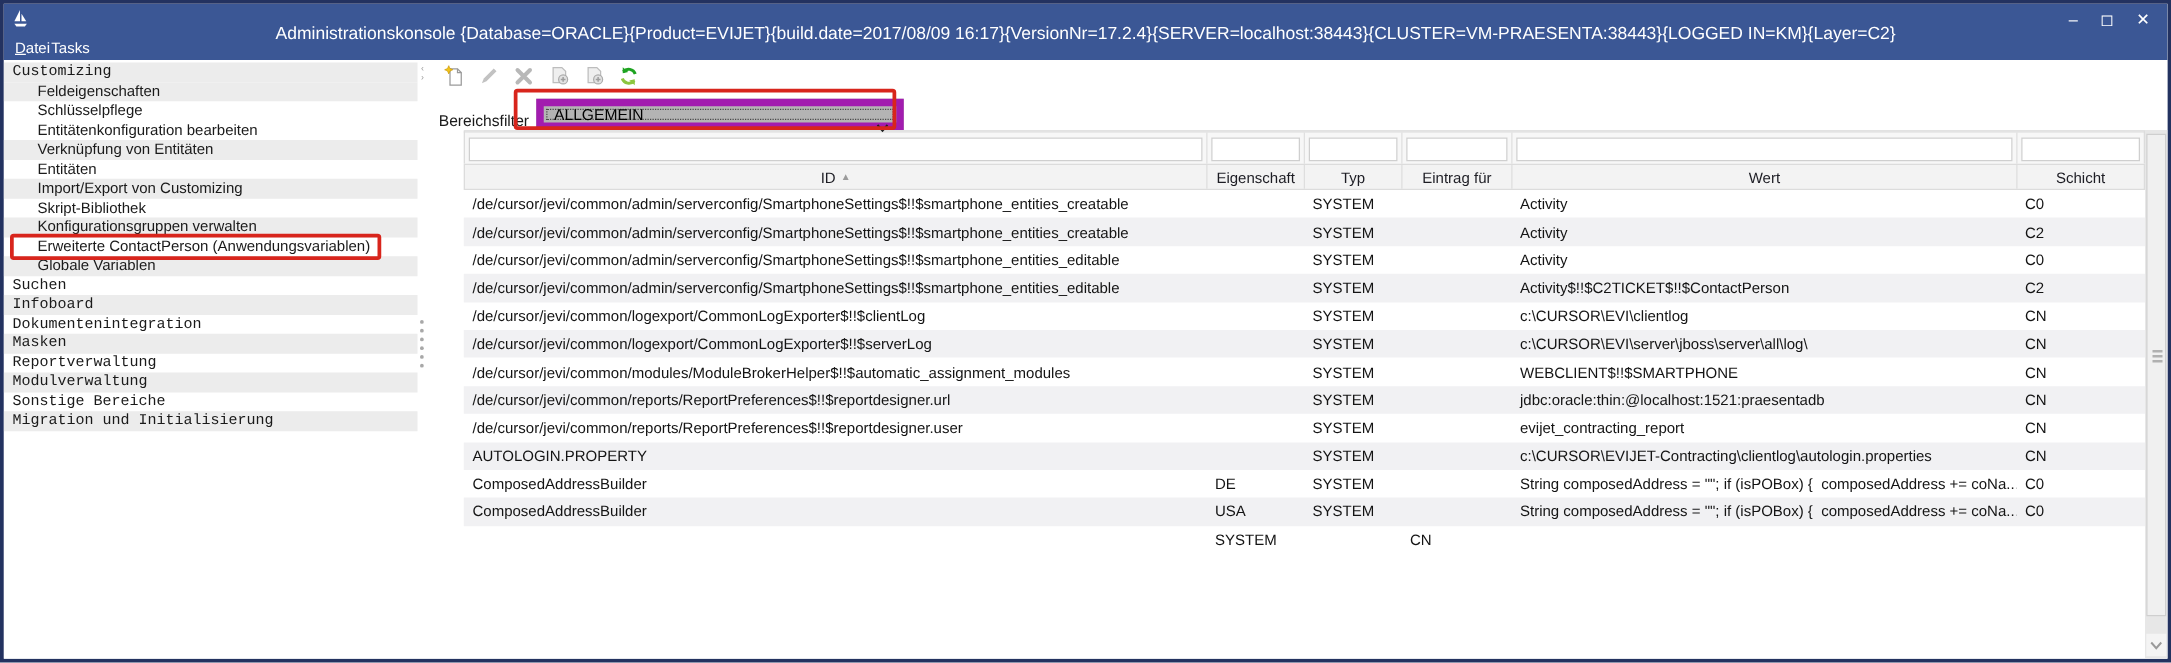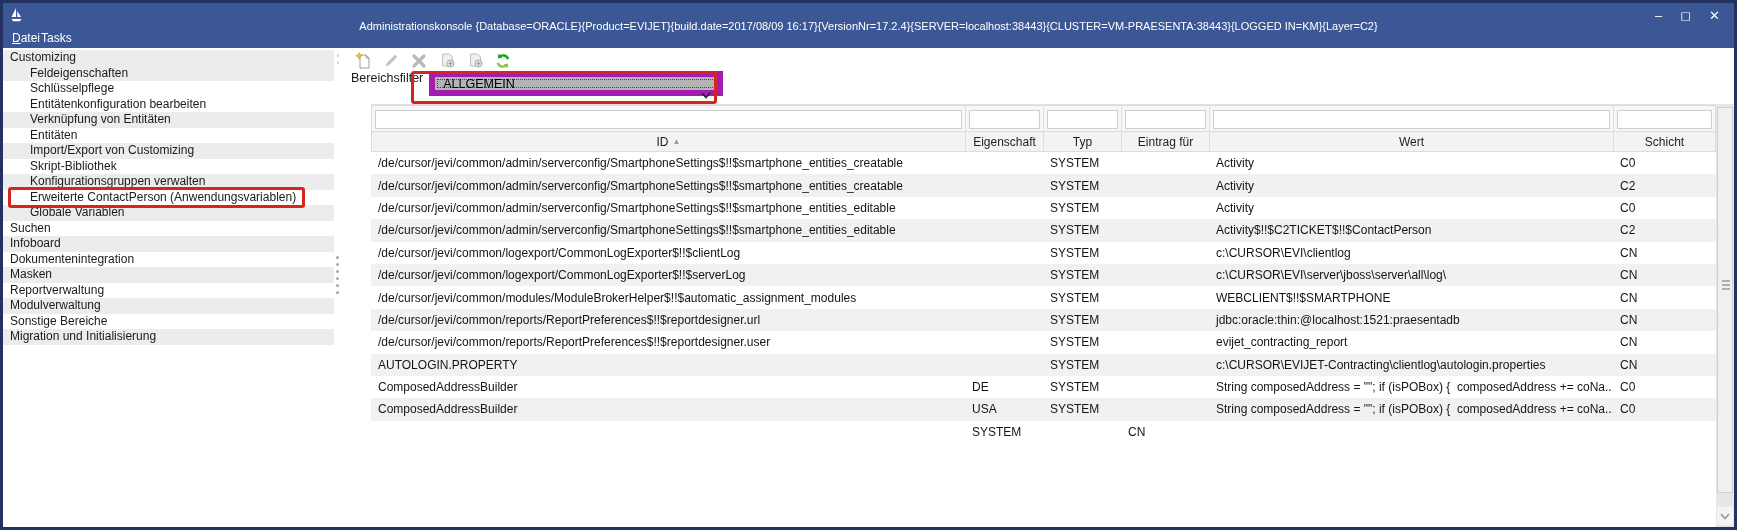--- a/index.html
+++ b/index.html
@@ -6,56 +6,56 @@
   html,body { width:1737px; height:530px; }
   body { font-family:"Liberation Sans", sans-serif; background:#fff; }
 
   .window { position:relative; width:1737px; height:530px; border:3px solid #233260;
             background:#fff; overflow:hidden; display:flex; flex-direction:column; }
 
   
   .titlebar { height:25px; background:#3b5795; color:#fff; display:flex; align-items:center;
               position:relative; flex:0 0 auto; }
   .app-icon { width:26px; display:flex; justify-content:center; align-items:center; }
-  .title-text { position:absolute; left:0; right:0; text-align:center; font-size:11px;
+  .title-text { position:absolute; left:0; right:0; text-align:center; font-size:14px;
                 white-space:nowrap; overflow:hidden;margin-top:21px; }
   .win-controls { margin-left:auto; display:flex; gap:18px; padding-right:14px; z-index:2;
                   font-size:13px; line-height:1; }
   .win-btn { color:#fff; cursor:default; }
 
   
   .menubar { height:20px; background:#3b5795; color:#fff; display:flex; align-items:center;
              gap:1px; padding-left:9px; font-size:12px; flex:0 0 auto; }
   .menu-item u { text-decoration:underline; }
 
   .bodyrow { flex:1; display:flex; min-height:0; background:#fff; padding-top:2px; }
 
   
   .sidebar { width:331px; position:relative; font-size:12px; color:#1a1a1a; flex:0 0 auto; }
   .side-item { height:15.5px; line-height:15.5px; white-space:nowrap; overflow:hidden; }
-  .side-item.lvl0 { padding-left:7px; }
+  .side-item.lvl0 { padding-left:7px;font-family:Liberation Mono, monospace; }
   .side-item.lvl1 { padding-left:27px; }
   .side-item.odd { background:#ececec; }
 
   .annotation { position:absolute; border:3px solid #d8251c; border-radius:3px;
                 pointer-events:none; z-index:6; }
 
   
   .splitter { width:8px; position:relative; flex:0 0 auto; }
   .split-collapse { position:absolute; top:2px; left:0; color:#9a9a9a; font-size:7px;
                     line-height:7px; text-align:center; width:8px; }
   .split-dots { position:absolute; top:206px; left:2px; display:flex; flex-direction:column; gap:4px; }
   .split-dots i { width:3px; height:3px; border-radius:50%; background:#a8a8a8; display:block; }
 
   
   .main { flex:1; display:flex; flex-direction:column; min-width:0; position:relative; }
   .toolbar { height:21px; display:flex; align-items:center; gap:10px; padding-left:12px; flex:0 0 auto; }
   .tbtn { width:18px; height:18px; display:flex; align-items:center; justify-content:center; }
 
-  .filterbar { height:33px; display:flex; align-items:flex-start; padding-left:9px; flex:0 0 auto;
+  .filterbar { height:33px; display:flex; align-items:flex-end; padding-left:9px; flex:0 0 auto;
                position:relative; }
   .filter-label { font-size:12.5px; color:#1a1a1a; }
   .dropdown { margin-left:6px; width:294px; height:25px; background:#b4b4b4;
               border:6px solid #a21caf; position:relative; }
   .dropdown .dd-inner { position:absolute; inset:2px; border:1px dotted #4a4a4a; display:flex;
               align-items:center; padding:0 20px 0 5px; font-size:12.5px; color:#000; }
   .dd-chevron { position:absolute; right:6px; top:8px; width:10px; height:7px; }
 
   
   .table-wrap { flex:1; display:flex; min-height:0; }

